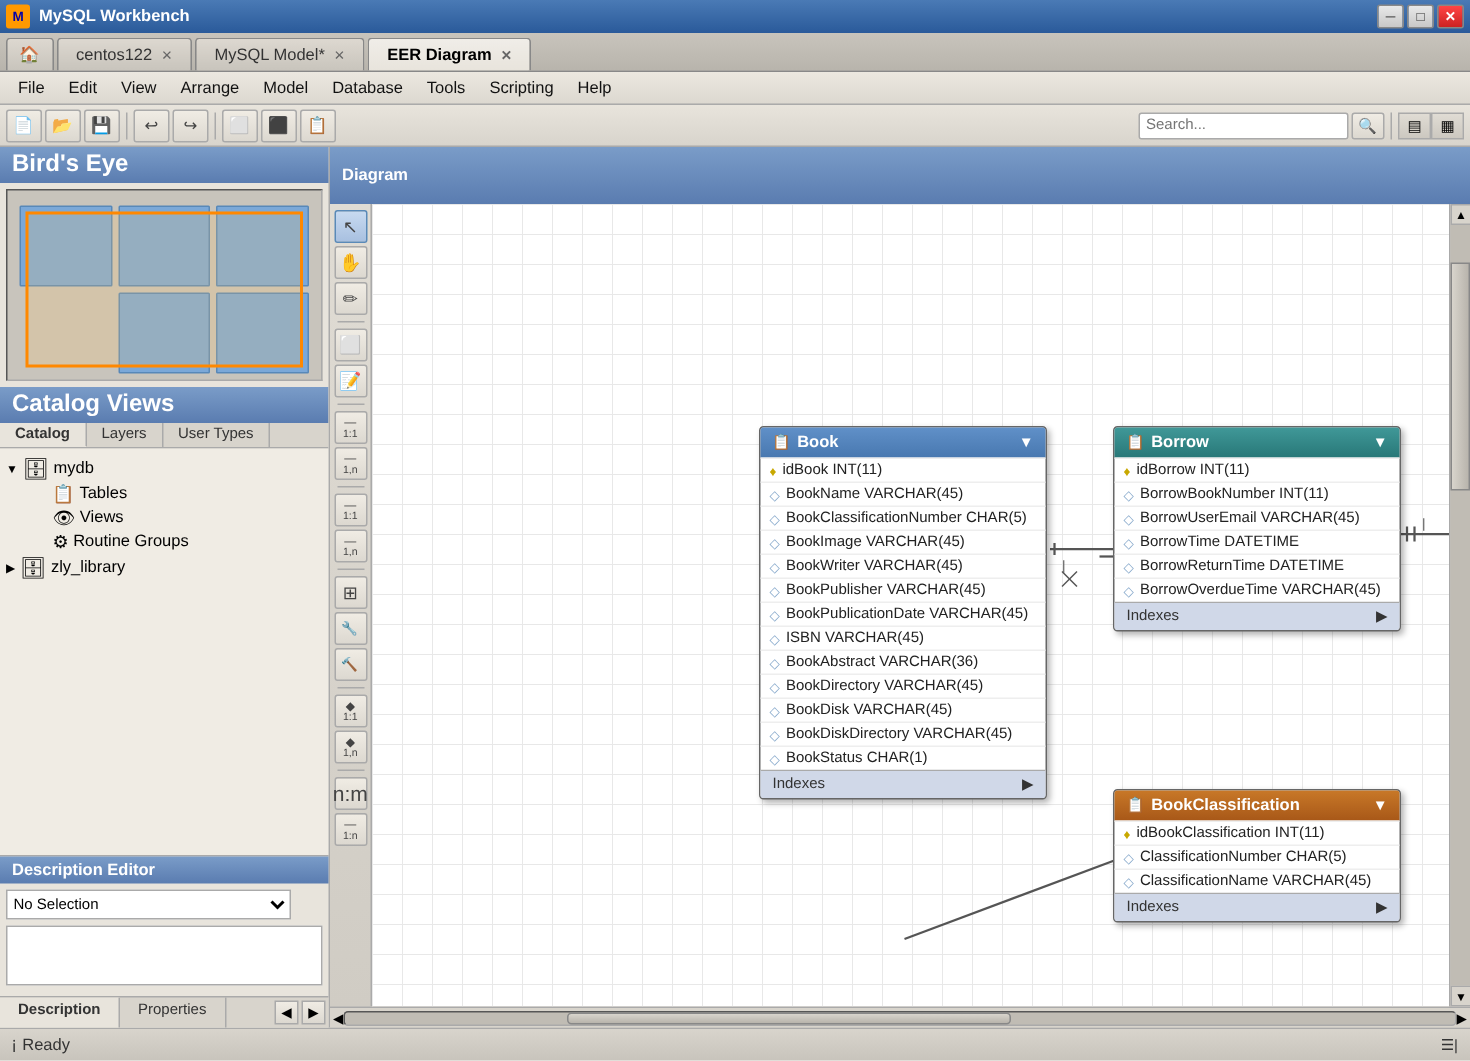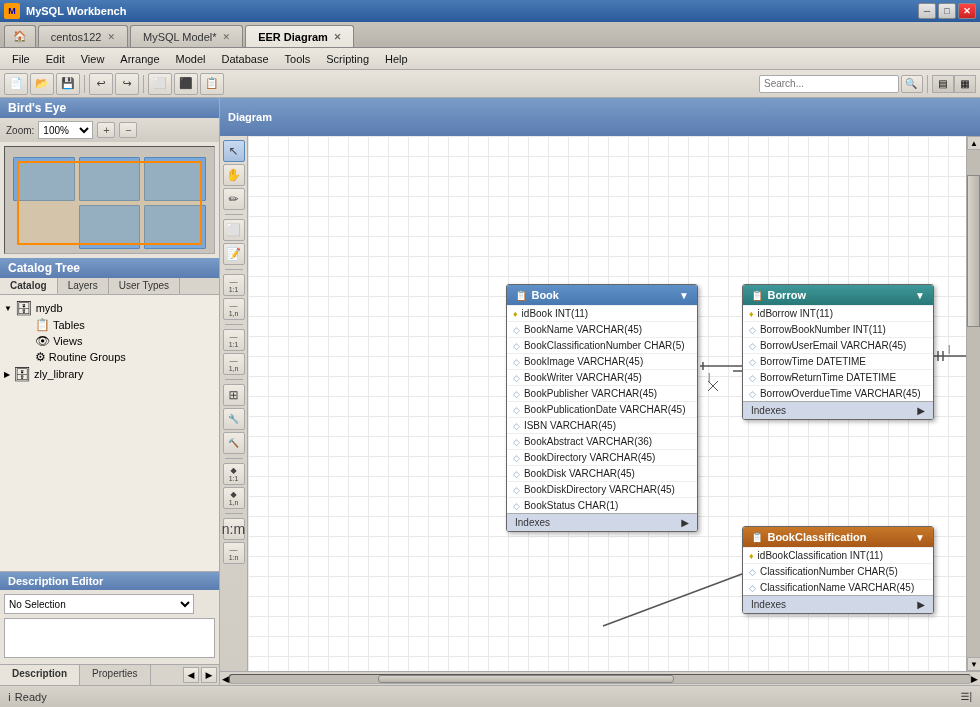--- a/index.html
+++ b/index.html
@@ -31,21 +31,21 @@
     .tb-search { width: 140px; height: 18px; border: 1px solid #aaa; background: white; border-radius: 2px; padding: 0 4px; font-size: 10px; }
     .tb-search-btn { width: 22px; height: 18px; background: linear-gradient(to bottom, #f0ece4, #dcd8d0); border: 1px solid #aaa; border-radius: 2px; cursor: pointer; display: flex; align-items: center; justify-content: center; font-size: 10px; }
     .tb-view-btns { display: flex; }
     .tb-view-btn { width: 22px; height: 18px; background: linear-gradient(to bottom, #e0dcd4, #ccc8c0); border: 1px solid #aaa; cursor: pointer; display: flex; align-items: center; justify-content: center; font-size: 10px; }
     
     
     .main-layout { display: flex; height: calc(707px - 22px - 26px - 22px - 28px - 22px); }
     
     
     .left-panel { width: 220px; background: #e8e4dc; border-right: 1px solid #aaa; display: flex; flex-direction: column; }
-    .panel-header { background: linear-gradient(to bottom, #7a9cc8, #5a7cb0); color: white; padding: 3px 8px; font-size: 12px; font-weight: bold; }
+    .panel-header { background: linear-gradient(to bottom, #7a9cc8, #5a7cb0); color: white; padding: 3px 8px; font-size: 16px; font-weight: bold; }
     .birds-eye { height: 160px; display: flex; flex-direction: column; }
     .birds-eye-toolbar { background: linear-gradient(to bottom, #e0dcd4, #d0ccc4); height: 24px; display: flex; align-items: center; padding: 0 6px; gap: 4px; }
     .zoom-label { font-size: 10px; color: #333; }
     .zoom-select { width: 55px; height: 18px; font-size: 10px; border: 1px solid #aaa; background: white; }
     .zoom-btn { width: 18px; height: 16px; background: linear-gradient(to bottom, #f0ece4, #dcd8d0); border: 1px solid #aaa; border-radius: 2px; cursor: pointer; display: flex; align-items: center; justify-content: center; font-size: 11px; color: #555; }
     .birds-eye-canvas { flex: 1; background: #c8c4bc; border: 1px inset #aaa; margin: 4px; position: relative; }
     .be-minimap { position: absolute; left: 8px; top: 10px; right: 8px; bottom: 4px; }
     .be-viewport { position: absolute; left: 4px; top: 4px; right: 4px; bottom: 4px; border: 2px solid #ff8800; background: rgba(255,200,100,0.2); }
     
     
@@ -185,50 +185,38 @@
 </div>
 
 <div class="main-layout">
 
   <div class="left-panel">
 
     <div class="birds-eye">
       <div class="panel-header">
         <span>Bird's Eye</span>
       </div>
-      <div class="birds-eye-toolbar">
-        <span class="zoom-label">Zoom:</span>
-        <select class="zoom-select">
-          <option>100%</option>
-          <option>75%</option>
-          <option>50%</option>
-          <option>125%</option>
-          <option>150%</option>
-        </select>
-        <div class="zoom-btn">+</div>
-        <div class="zoom-btn">−</div>
-      </div>
       <div class="birds-eye-canvas">
         <div class="be-minimap">
           <div style="display:grid; grid-template-columns:1fr 1fr 1fr; grid-template-rows:1fr 1fr; gap:4px; height:100%;">
             <div style="background:#7ba8d8; border:1px solid #5888b8; border-radius:1px;"></div>
             <div style="background:#7ba8d8; border:1px solid #5888b8; border-radius:1px;"></div>
             <div style="background:#7ba8d8; border:1px solid #5888b8; border-radius:1px;"></div>
             <div style="background: transparent;"></div>
             <div style="background:#7ba8d8; border:1px solid #5888b8; border-radius:1px;"></div>
             <div style="background:#7ba8d8; border:1px solid #5888b8; border-radius:1px;"></div>
           </div>
           <div class="be-viewport"></div>
         </div>
       </div>
     </div>
 
     <div class="catalog-tree">
       <div class="panel-header">
-        <span>Catalog Tree</span>
+        <span>Catalog Views</span>
       </div>
       <div class="catalog-tabs">
         <div class="cat-tab active">Catalog</div>
         <div class="cat-tab">Layers</div>
         <div class="cat-tab">User Types</div>
       </div>
       <div class="tree-area">
         <div class="tree-item">
           <span class="tree-arrow">▼</span>
           <span style="font-size:14px;">🗄</span>

